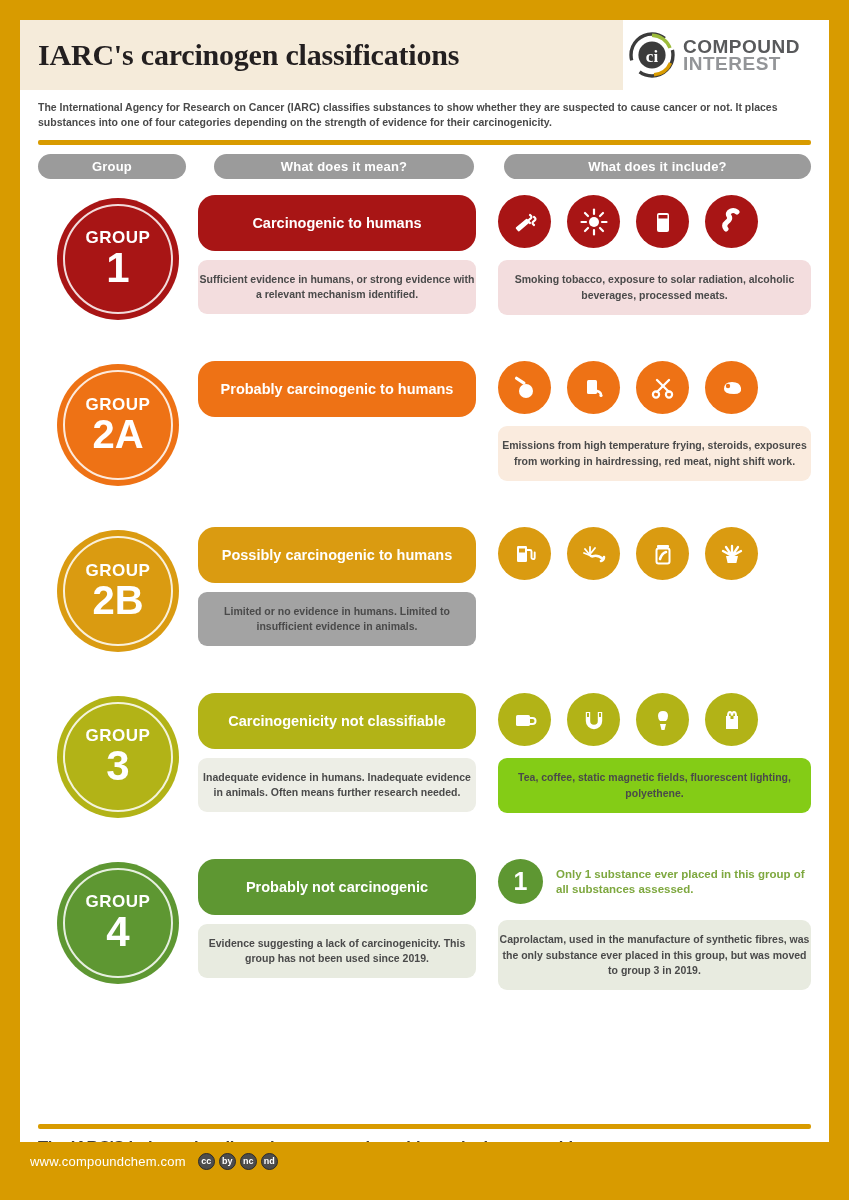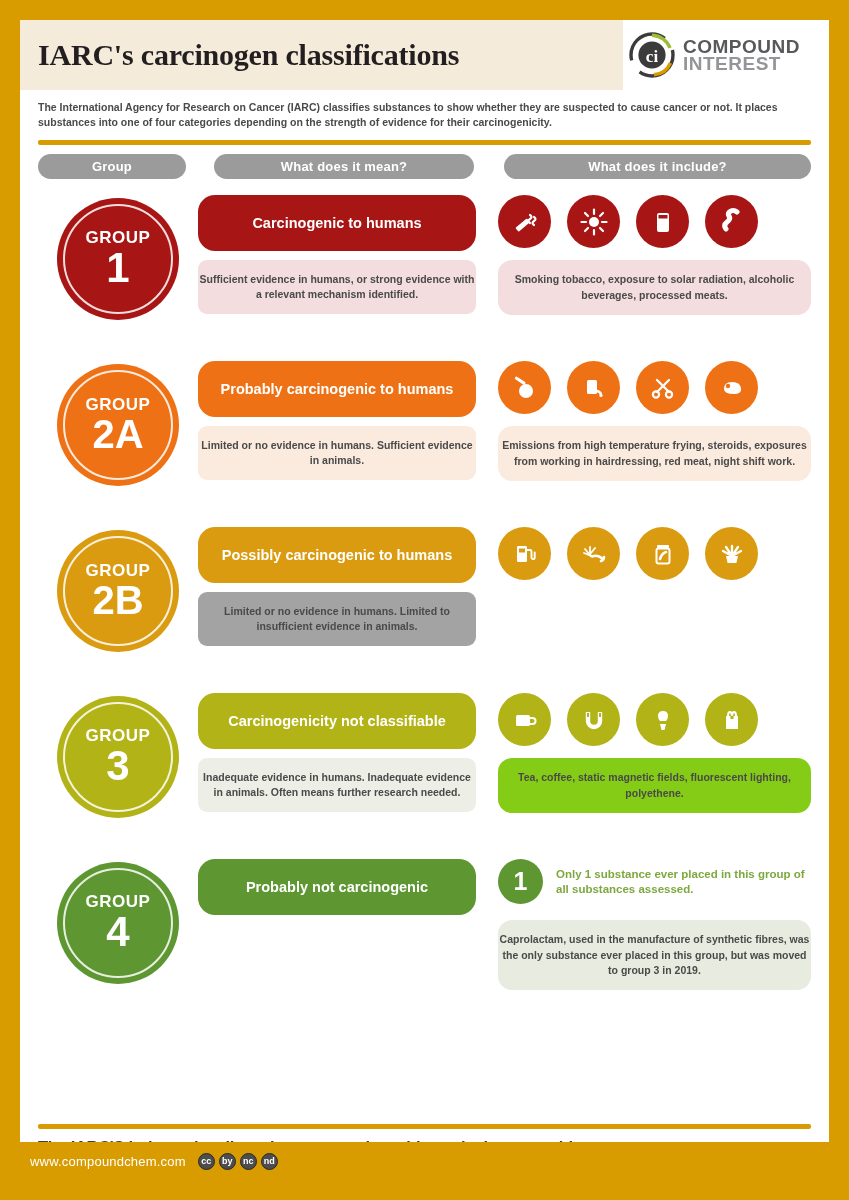--- a/index.html
+++ b/index.html
@@ -90,21 +90,21 @@
   }
   
   .col-inc{flex:1 1 auto;padding-top:14px;padding-left:22px;}
   .icon-row{display:flex;gap:16px;justify-content:flex-start;}
   .icon-circ{
     width:53px;height:53px;border-radius:50%;flex:0 0 53px;
     display:flex;align-items:center;justify-content:center;
   }
   .icon-circ svg{display:block;}
   .inc-note{
-    margin-top:12px;border-radius:14px;padding:12px 1px;text-align:center;
+    margin-top:12px;border-radius:9px;padding:12px 1px;text-align:center;
     font-size:10.5px;line-height:1.45;color:#4a4a4a;font-weight:600;
   }
   
   .g4-top{display:flex;align-items:center;gap:13px;}
   .g4-badge{
     width:45px;height:45px;border-radius:50%;flex:0 0 45px;background:#5E9732;
     color:#fff;display:flex;align-items:center;justify-content:center;
     font-size:25px;font-weight:bold;
   }
   .g4-text{font-size:11.5px;font-weight:bold;line-height:1.32;color:#7EA83F;}
@@ -221,21 +221,20 @@
 
     <div class="row">
       <div class="col-group">
         <div class="circle" style="background:#EE7215">
           <div class="c-word">GROUP</div>
           <div class="c-num small">2A</div>
         </div>
       </div>
       <div class="col-mean">
         <div class="pill" style="background:#EE7215">Probably carcinogenic to humans</div>
-        <div class="note" style="background:#FAEBDE">Limited or no evidence in humans. Sufficient evidence in animals.</div>
       </div>
       <div class="col-inc">
         <div class="icon-row">
           <div class="icon-circ" style="background:#EE7215">
             <svg width="30" height="30" viewBox="0 0 30 30">
                 <circle cx="16" cy="18" r="7" fill="#fff"></circle>
                 <rect x="4" y="6" width="12" height="3.2" rx="1.6" fill="#fff" transform="rotate(33 10 8)"></rect>
               </svg>
           </div>
           <div class="icon-circ" style="background:#EE7215">
@@ -361,20 +360,21 @@
 
     <div class="row r5">
       <div class="col-group">
         <div class="circle" style="background:#5E9732">
           <div class="c-word">GROUP</div>
           <div class="c-num">4</div>
         </div>
       </div>
       <div class="col-mean">
         <div class="pill" style="background:#5E9732">Probably not carcinogenic</div>
+        <div class="note" style="background:#E8EBE0">Evidence suggesting a lack of carcinogenicity. This group has not been used since 2019.</div>
       </div>
       <div class="col-inc">
         <div class="g4-top">
           <div class="g4-badge">1</div>
           <div class="g4-text">Only 1 substance ever placed in this group of all substances assessed.</div>
         </div>
         <div class="inc-note" style="background:#E8EBE0;margin-top:16px;">Caprolactam, used in the manufacture of synthetic fibres, was the only substance ever placed in this group, but was moved to group 3 in 2019.</div>
       </div>
     </div>
 

